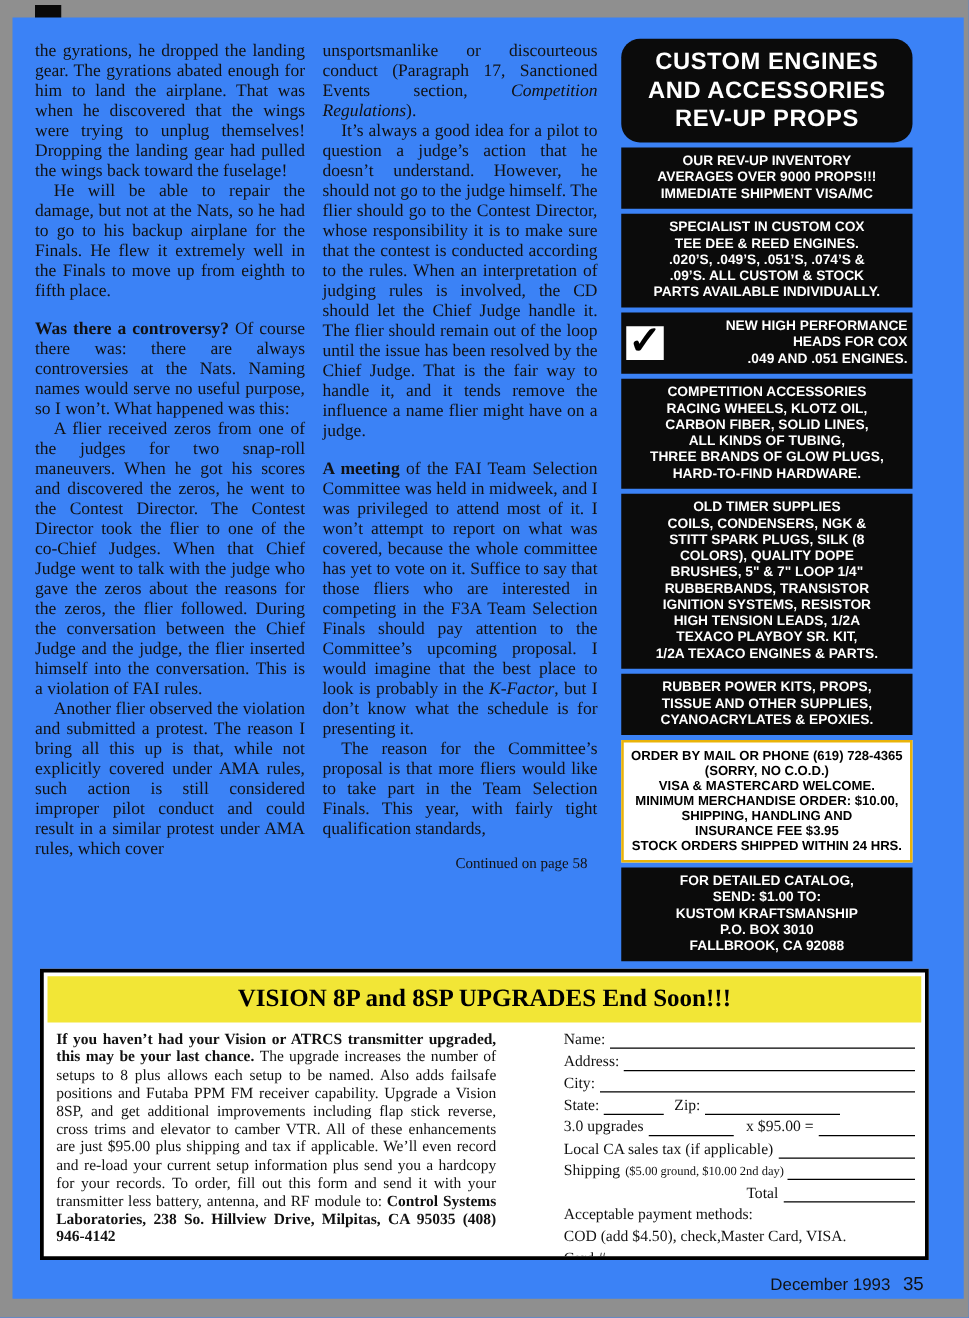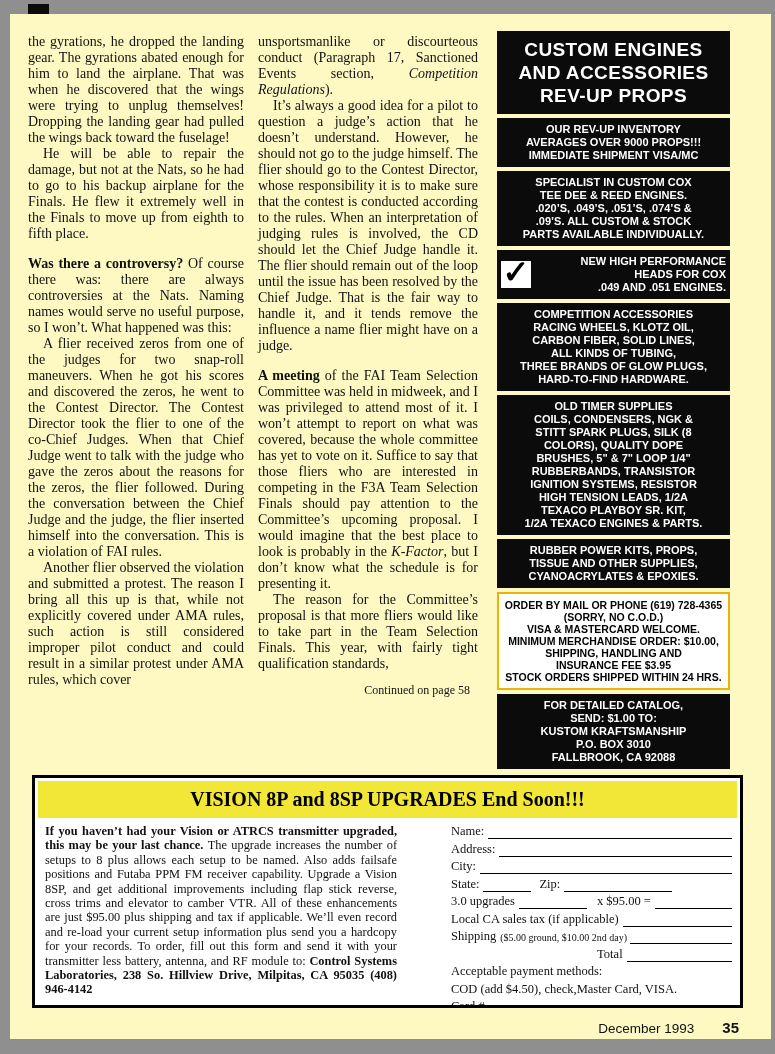--- a/index.html
+++ b/index.html
@@ -6,21 +6,21 @@
   html,body { width:775px; height:1054px; }
   body {
     position:relative;
     background:#8f8f8f;
     font-family:"Liberation Serif", serif;
     overflow:hidden;
   }
   .corner-mark { position:absolute; left:28px; top:4px; width:21px; height:13px; background:#0a0a0a; }
   .page {
     position:absolute; left:10px; top:14px; width:761px; height:1025px;
-    background:#fef9c3;
+    background:#3b82f6;
   }
   
   .col { position:absolute; top:20px; font-size:14px; line-height:16px; text-align:justify; color:#111; }
   .col1 { left:18px;  width:216px; }
   .col2 { left:248px; width:220px; }
   .para { margin:0; }
   .para.indent { text-indent:15px; }
   .para.space { margin-top:14px; }
   .b { font-weight:bold; }
   .i { font-style:italic; }
@@ -29,21 +29,21 @@
   .adcol {
     position:absolute; left:487px; top:17px; width:233px;
     font-family:"Liberation Sans", sans-serif; font-weight:bold; text-align:center;
   }
   .ad-sec {
     background:#0b0b0b; color:#ffffff;
     margin-bottom:4px; padding:5px 4px;
     font-size:11px; line-height:13px;
     white-space:pre-line;
   }
-  .ad-title { font-size:19px; line-height:23px; padding:7px 4px; letter-spacing:0.4px; }
+  .ad-title { font-size:19px; line-height:23px; padding:7px 4px; letter-spacing:0.4px;border-radius:15px; }
   .ad-light { background:#ffffff; color:#000000; border:2px solid #eab308; font-size:10.5px; line-height:12px; }
   .ad-check { display:flex; align-items:center; }
   .checkbox {
     flex:0 0 30px; width:30px; height:27px; background:#ffffff; color:#000;
     font-size:32px; line-height:22px; text-align:center; overflow:visible;
     margin-right:8px;
   }
   .check-text { flex:1; text-align:right; white-space:pre-line; }
   
   .bottom-ad {
@@ -66,21 +66,21 @@
   .w70 { flex:0 0 68px; }
   .w110 { flex:0 0 108px; }
   .w150 { flex:0 0 150px; }
   .spacer55 { flex:0 0 52%; }
   .small-note { font-size:10px; padding:0 3px 1px 0; }
   
   .footer {
     position:absolute; right:32px; top:1005px;
     font-family:"Liberation Sans", sans-serif; font-size:13.5px; color:#111;
   }
-  .pagenum { font-weight:bold; font-size:15px; margin-left:28px; }
+  .pagenum { font-weight:normal; font-size:15px; margin-left:10px; }
 </style>
 </head>
 <body>
 
 <div class="corner-mark"></div>
 
 <div class="page">
 
   <div class="col col1">
     <p class="para"><span>the gyrations, he dropped the landing gear. The gyrations abated enough for him to land the airplane. That was when he discovered that the wings were trying to unplug themselves! Dropping the landing gear had pulled the wings back toward the fuselage!</span></p>

